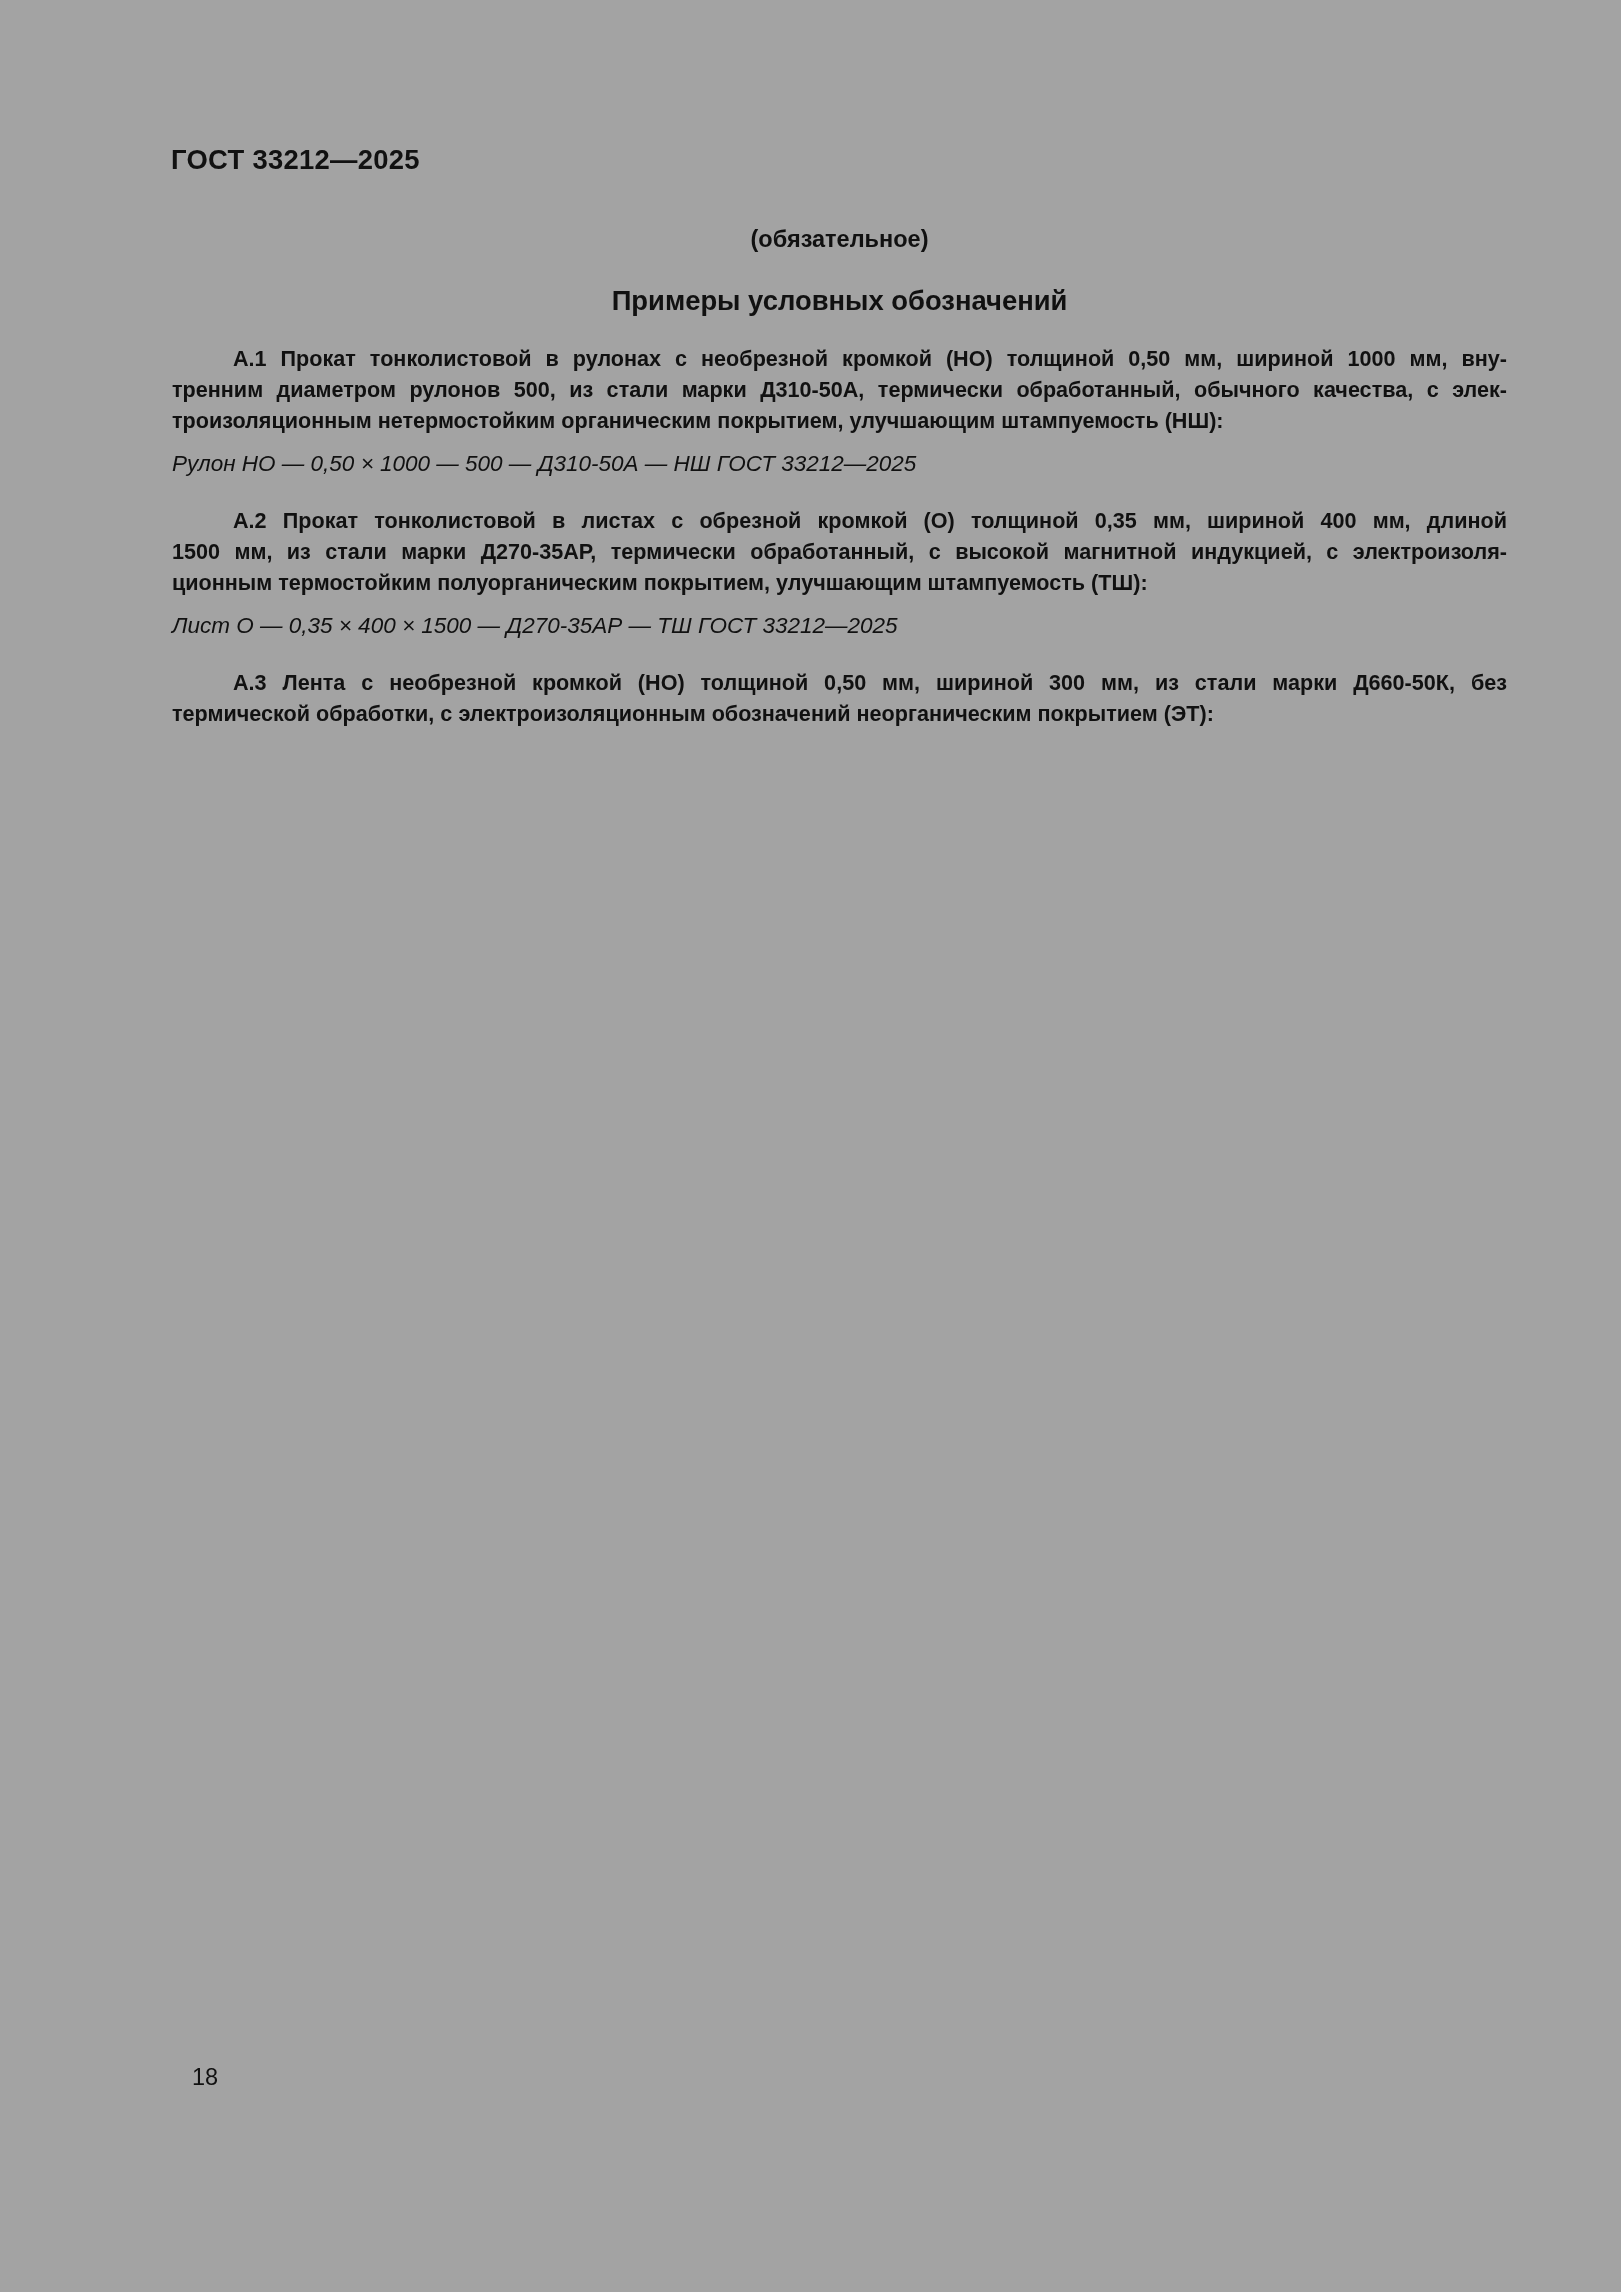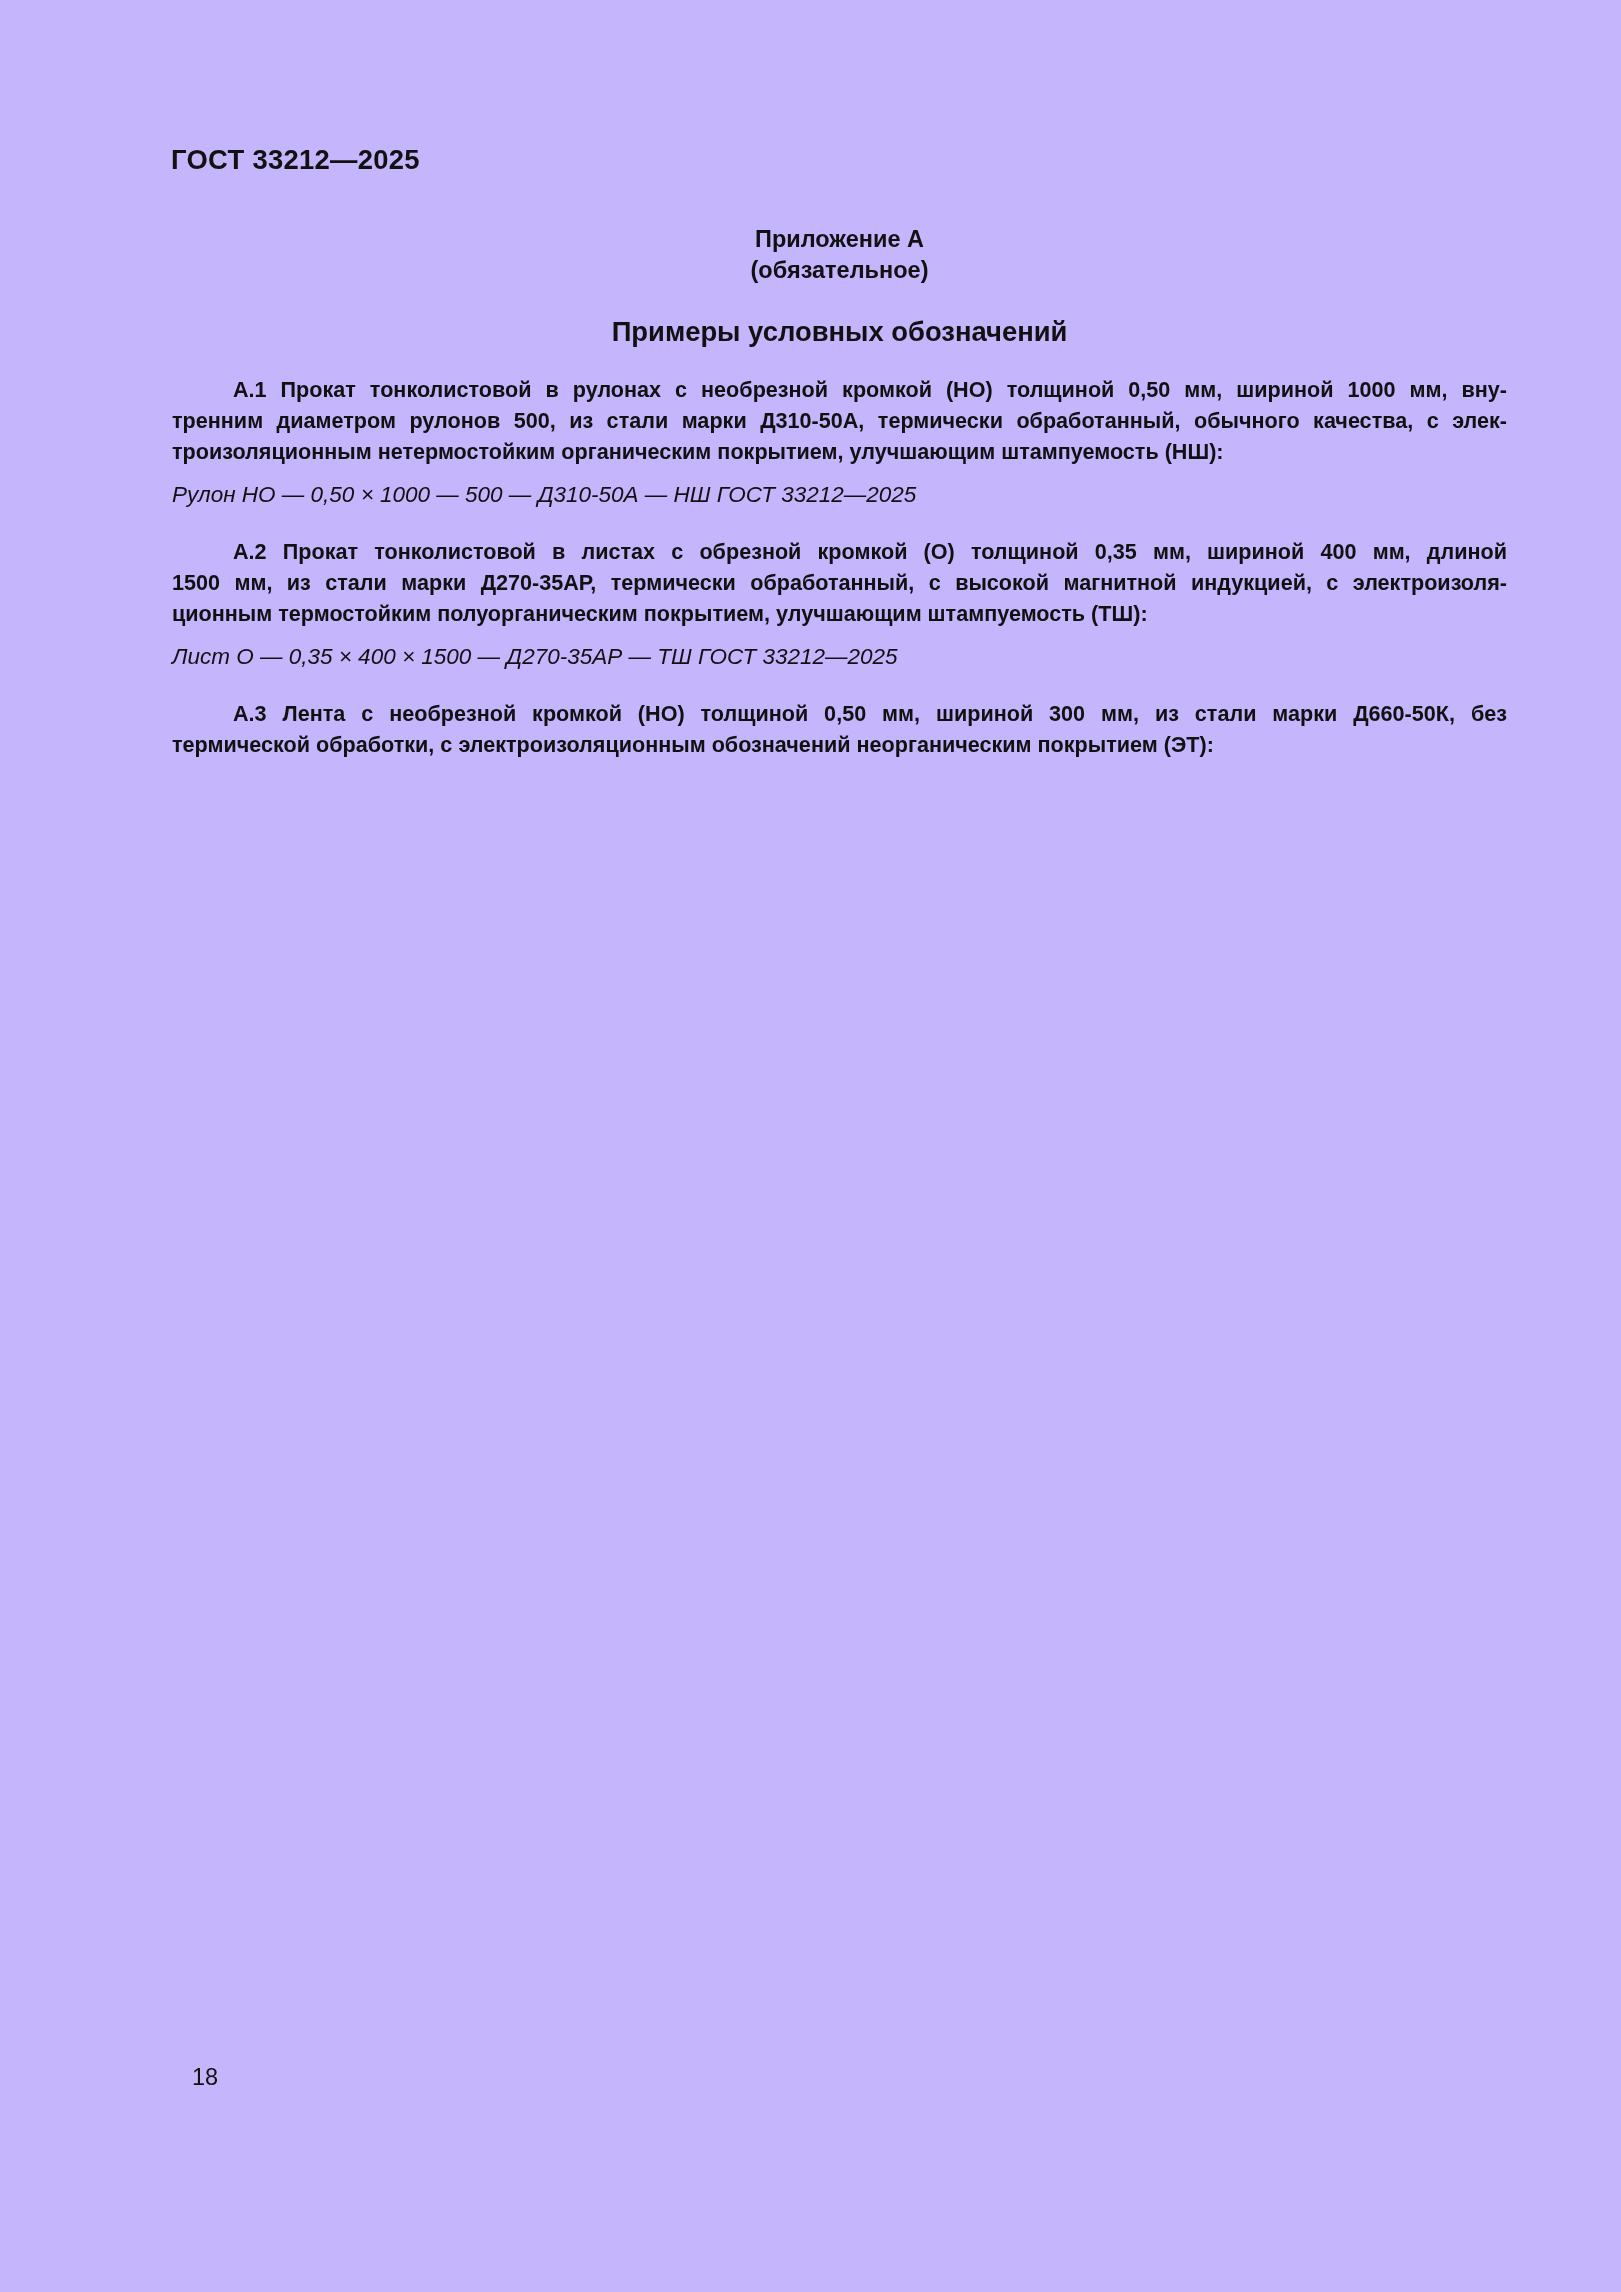--- a/index.html
+++ b/index.html
@@ -4,21 +4,21 @@
 <style>
   html, body {
     margin: 0;
     padding: 0;
     background: #ffffff;
   }
   .page {
     position: relative;
     width: 1621px;
     height: 2293px;
-    background: #c4b5fd;
+    background: #a3a3a3;
     font-family: "Liberation Sans", sans-serif;
     color: #111111;
     overflow: hidden;
   }
   .doc-header {
     position: absolute;
     left: 171px;
     top: 144px;
     font-size: 27.4px;
     font-weight: bold;
@@ -77,21 +77,20 @@
 </style>
 </head>
 <body>
 
 <div class="page">
 
   <div class="doc-header">ГОСТ 33212—2025</div>
 
   <div class="content">
 
-    <div class="appendix-title">Приложение А</div>
 
     <div class="appendix-subtitle">(обязательное)</div>
 
     <div class="section-heading">Примеры условных обозначений</div>
 
     <div class="paragraph">
       <div class="para-line first">А.1 Прокат тонколистовой в рулонах с необрезной кромкой (НО) толщиной 0,50 мм, шириной 1000 мм, вну-</div>
       <div class="para-line">тренним диаметром рулонов 500, из стали марки Д310-50А, термически обработанный, обычного качества, с элек-</div>
       <div class="para-line last-line">троизоляционным нетермостойким органическим покрытием, улучшающим штампуемость (НШ):</div>
     </div>

